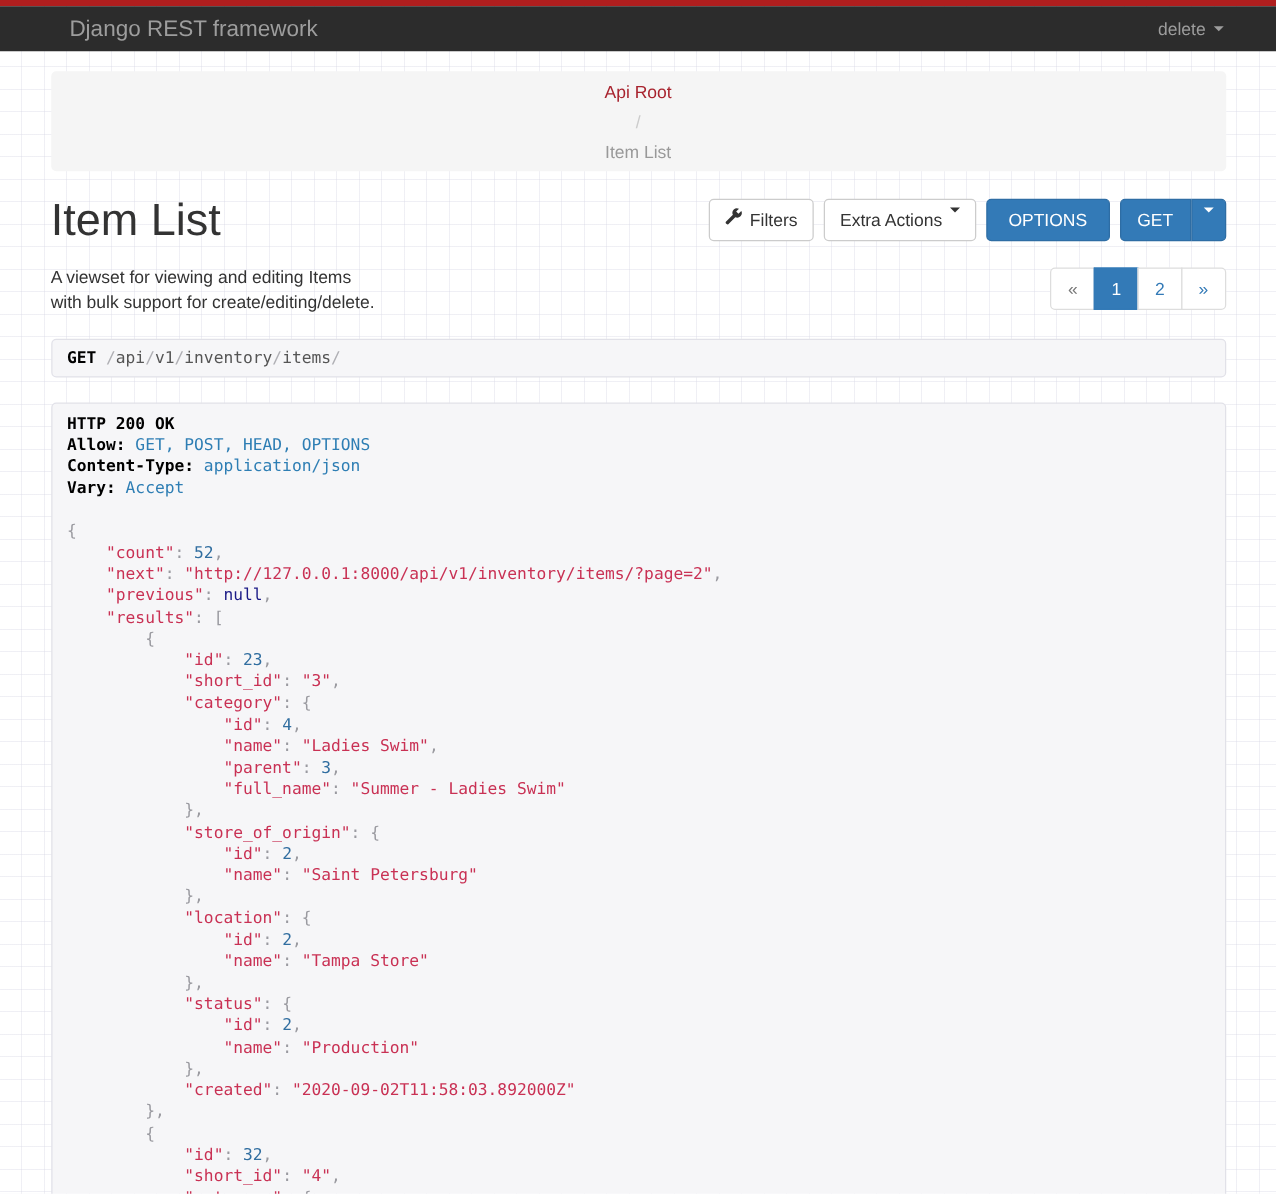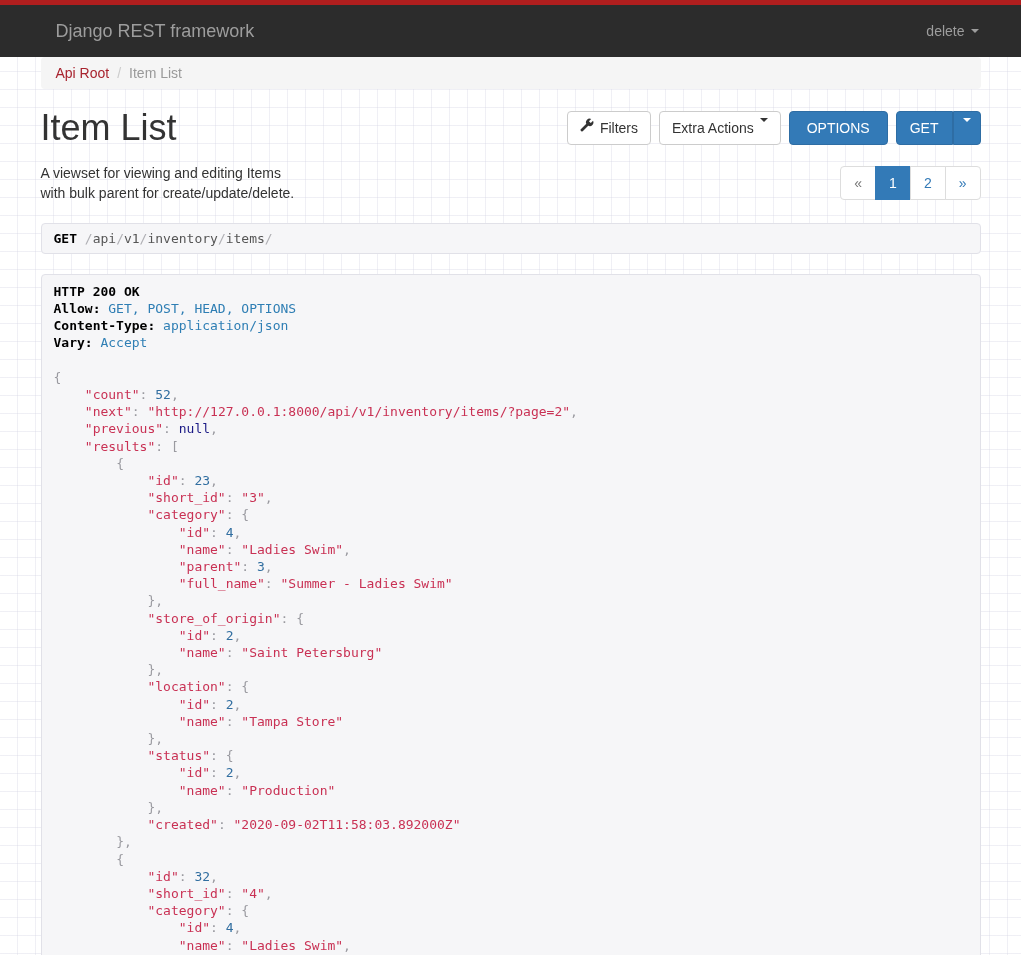--- a/index.html
+++ b/index.html
@@ -6,32 +6,32 @@
   html, body { width: 1021px; height: 955px; overflow: hidden; }
   body {
     font-family: "Liberation Sans", "DejaVu Sans", sans-serif;
     color: #333;
     background:
       repeating-linear-gradient(to right,  transparent 0 17px, rgba(214,214,228,.38) 17px 18px),
       repeating-linear-gradient(to bottom, transparent 0 17px, rgba(214,214,228,.38) 17px 18px),
       #fff;
   }
   .accent-bar { height: 5px; background: #B01E1E; }
-  .navbar { height: 52px; background: #2C2C2C; }
+  .navbar { height: 36px; background: #2C2C2C; }
   .navbar .container { display: flex; align-items: center; height: 100%; }
   .container { width: 970px; margin: 0 auto; padding: 0 15px; }
   .brand { color: #9D9D9D; font-size: 18px; text-decoration: none; padding-left: 15px; }
   .user-menu { margin-left: auto; color: #9D9D9D; font-size: 14px; cursor: pointer;
                display: inline-flex; align-items: center; gap: 6px; padding-right: 2px; }
   .caret-down { display: inline-block; width: 0; height: 0; border-left: 4px solid transparent;
                 border-right: 4px solid transparent; border-top: 4px solid currentColor; }
 
-  .breadcrumb { margin-top: 0; background: #F5F5F5; border-radius: 4px;
+  .breadcrumb { margin-top: 16px; background: #F5F5F5; border-radius: 4px;
                 padding: 8px 15px; font-size: 14px; list-style: none;
-                display: flex; gap: 8px; align-items: center; }
+                display: flex; gap: 8px; align-items: center; flex-direction: column; }
   .breadcrumb a { color: #A8232E; text-decoration: none; }
   .breadcrumb .sep { color: #CCC; }
   .breadcrumb .active { color: #999; }
 
   .page-header { display: flex; align-items: flex-start; margin-top: 20px; }
   h1.page-title { font-size: 36px; font-weight: 500; color: #333; line-height: 1.05; letter-spacing: 0; }
   .toolbar { margin-left: auto; display: flex; gap: 8px; margin-top: 2px; }
   .btn { font-family: inherit; font-size: 14px; line-height: 20px; padding: 6px 12px;
          border-radius: 4px; border: 1px solid #CCC; background: #FFF; color: #333;
          cursor: pointer; display: inline-flex; gap: 6px; }
@@ -117,21 +117,21 @@
         <button class="btn btn-primary btn-caret">
           <span class="caret-down"></span>
         </button>
       </span>
     </div>
   </div>
 
   <div class="meta-row">
     <div class="description">
       <div>A viewset for viewing and editing Items</div>
-      <div>with bulk parent for create/update/delete.</div>
+      <div>with bulk support for create/editing/delete.</div>
     </div>
     <div class="pagination">
       <a href="#" class="disabled">«</a>
       <a href="#" class="active">1</a>
       <a href="#">2</a>
       <a href="#">»</a>
     </div>
   </div>
 
   <div class="request-box code-font"><span class="method">GET</span><span id="request-path"> <span class="slash">/</span><span class="seg">api</span><span class="slash">/</span><span class="seg">v1</span><span class="slash">/</span><span class="seg">inventory</span><span class="slash">/</span><span class="seg">items</span><span class="slash">/</span></span></div>

